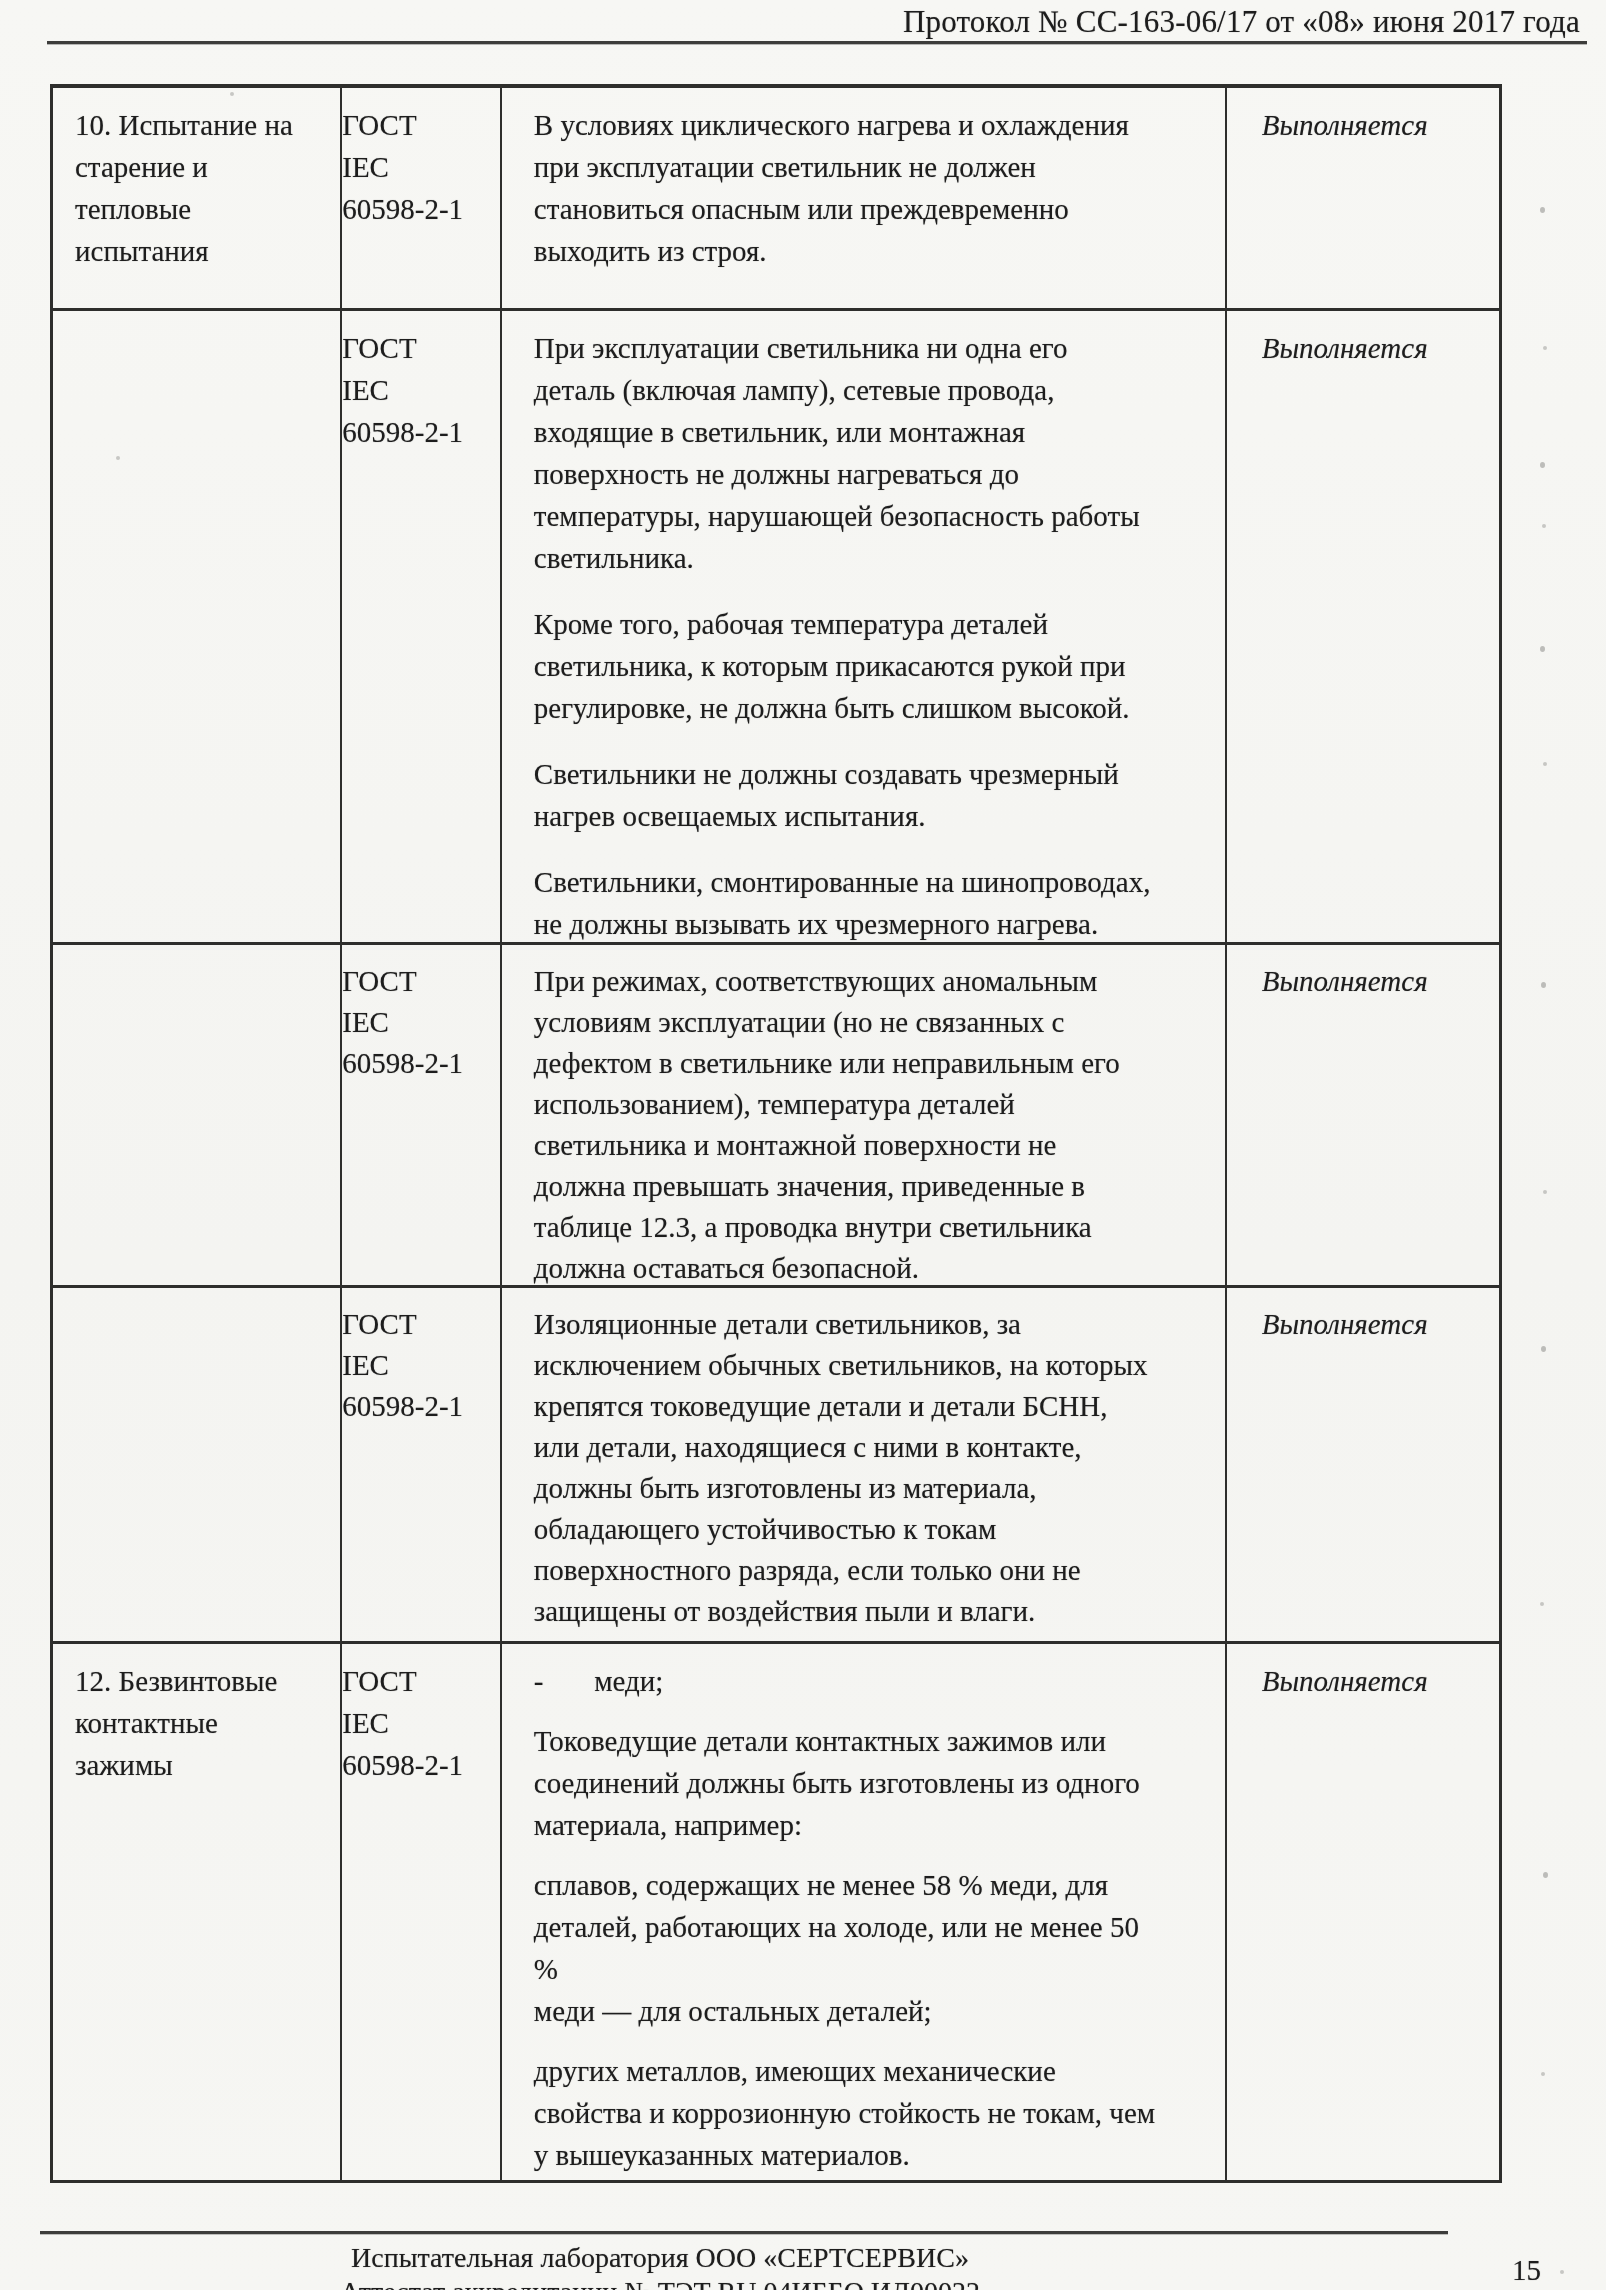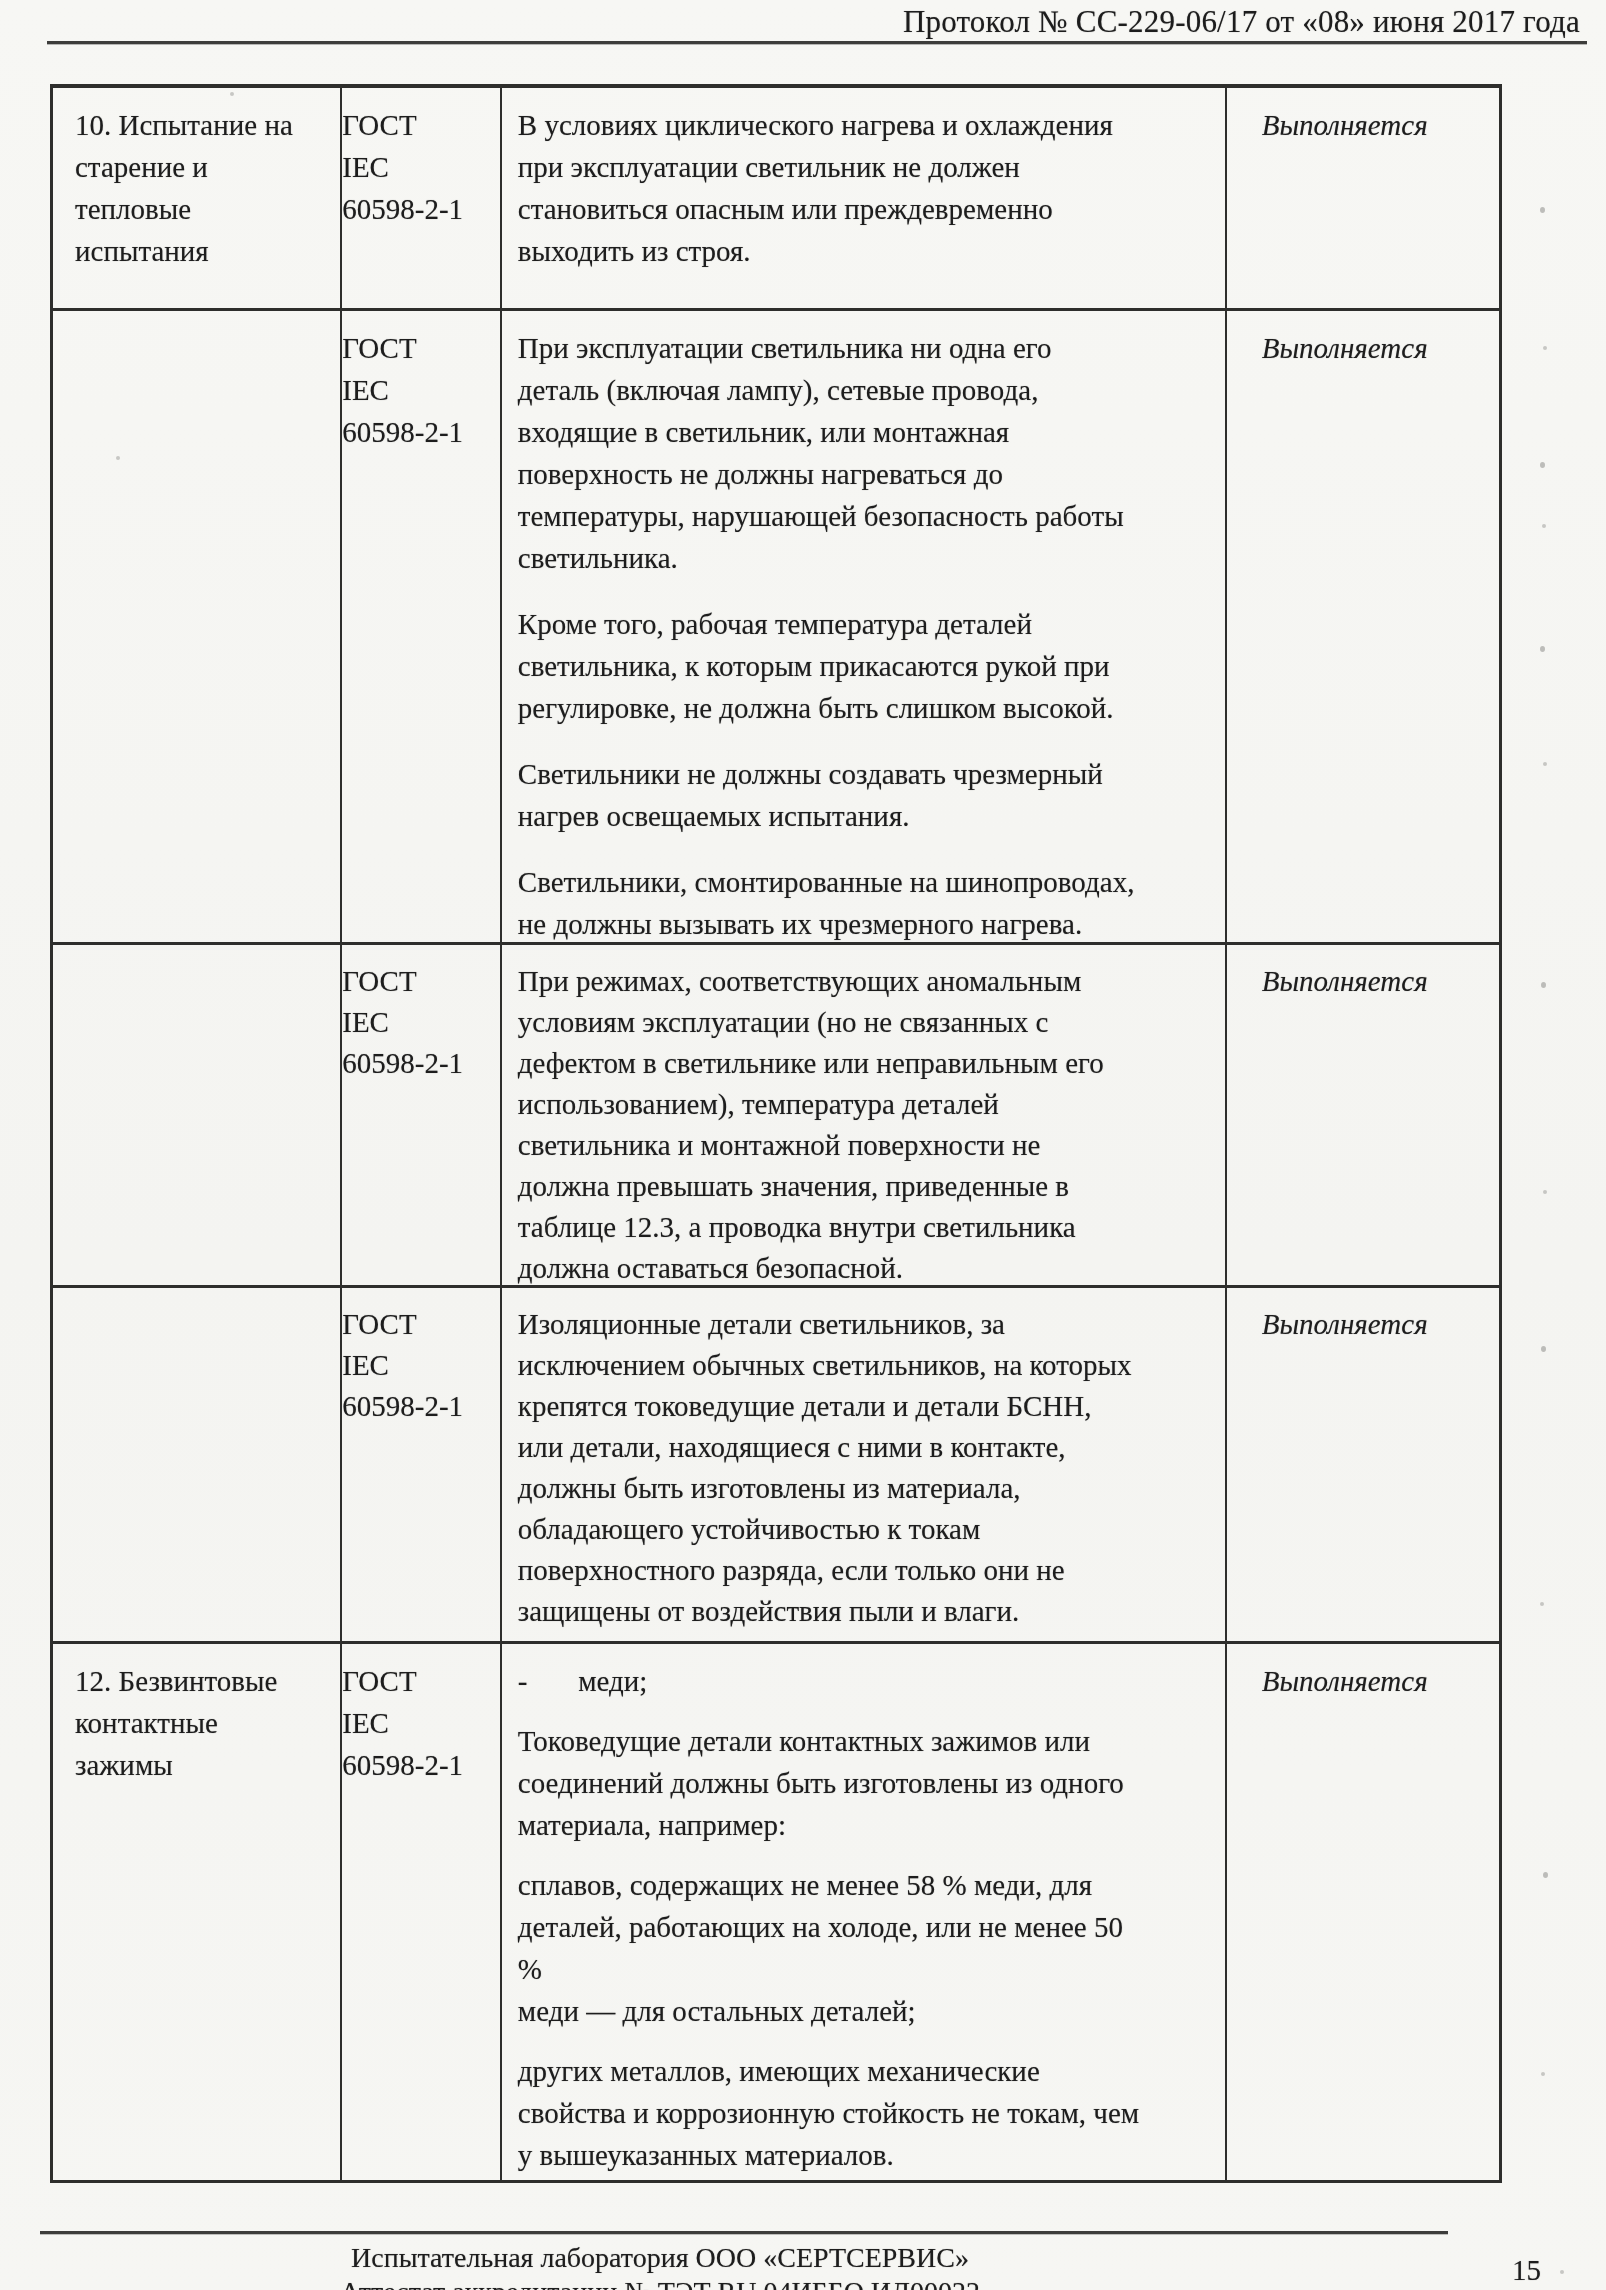--- a/index.html
+++ b/index.html
@@ -60,21 +60,21 @@
     font-size: 29px;
     line-height: 42px;
     overflow: hidden;
   }
   .c1 { width: 290px; border-right: 2px solid #2e2e2c; padding-left: 22px; }
   .c2 { width: 160px; border-right: 2px solid #2e2e2c; padding-left: 0; }
   .c3 { width: 727px; border-right: 2px solid #2e2e2c; }
   .c4 { width: 273px; padding-left: 35px; font-style: italic; }
   .r3 .cell, .r4 .cell { line-height: 41px; }
   .cell-text { white-space: pre-wrap; }
-  .para { margin: 0 0 24px 0; white-space: pre-wrap; }
+  .para { margin: 0 0 24px 16px; white-space: pre-wrap; }
   .para:last-child { margin-bottom: 0; }
   .r5 .para { margin-bottom: 18px; }
   
   .footer-rule {
     position: absolute;
     left: 40px;
     top: 2231px;
     width: 1408px;
     height: 3px;
     background: #3d3d3b;
@@ -105,21 +105,21 @@
     opacity: 0.55;
     filter: blur(0.5px);
   }
   .speck.tiny { width: 4px; height: 4px; opacity: 0.45; }
 </style>
 </head>
 <body>
 
 <div class="page">
 
-  <div class="header-text scan-text">Протокол № СС-229-06/17 от «08» июня 2017 года</div>
+  <div class="header-text scan-text">Протокол № СС-163-06/17 от «08» июня 2017 года</div>
   <div class="header-rule"></div>
 
   <div class="doc-table">
 
     <div class="row r1">
       <div class="cell c1"><span class="cell-text scan-text">10. Испытание на
 старение и
 тепловые
 испытания</span></div>
       <div class="cell c2"><span class="cell-text scan-text">ГОСТ

